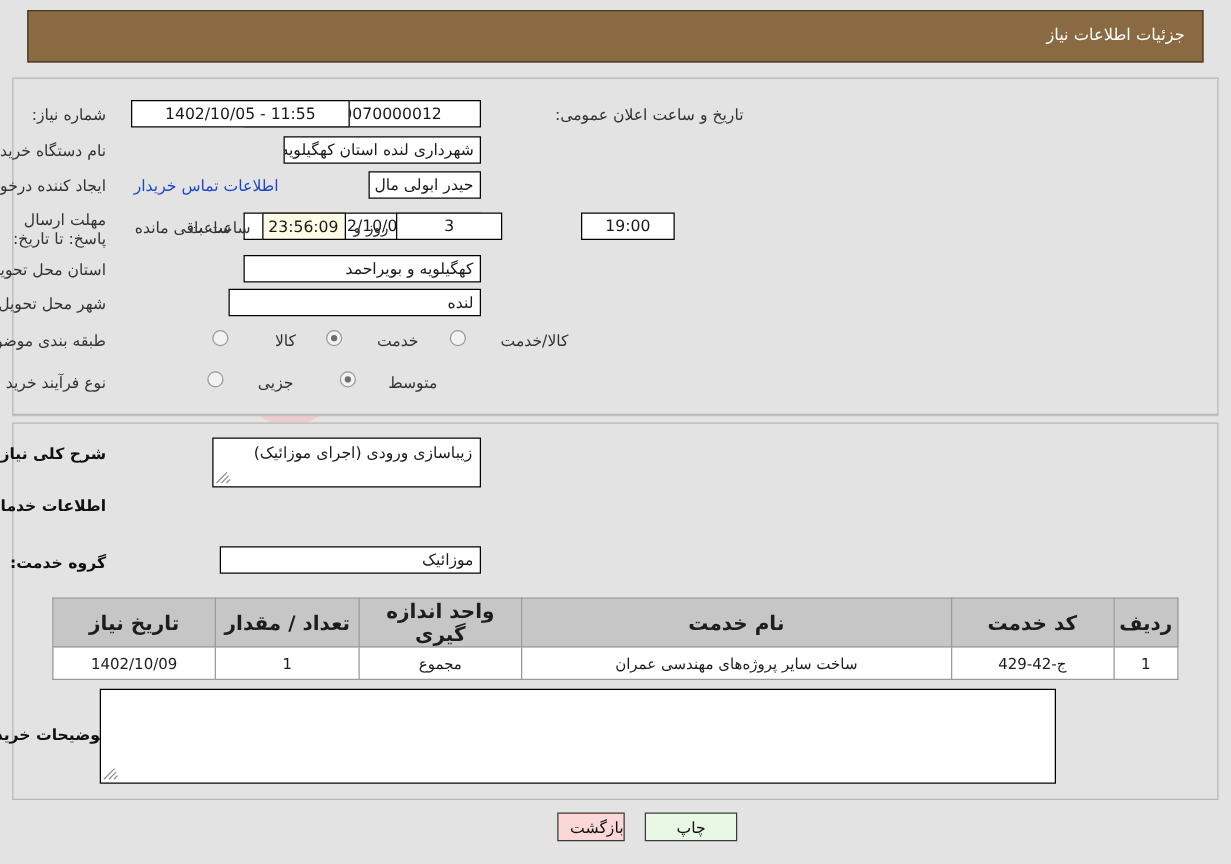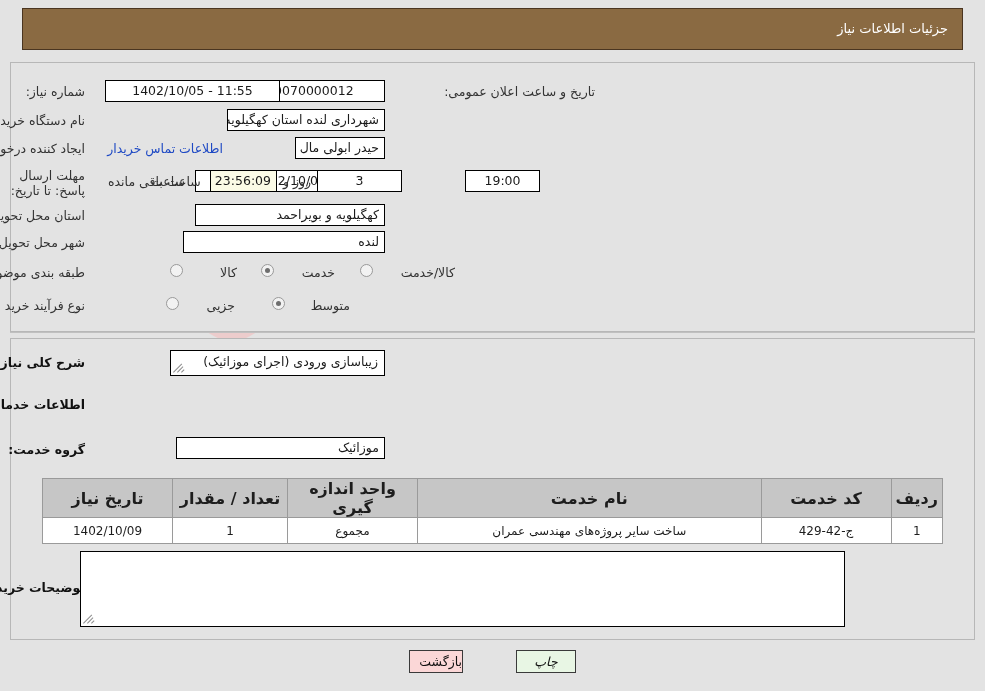--- a/index.html
+++ b/index.html
@@ -190,22 +190,22 @@
   .btn {
     position: absolute;
     height: 23px;
     border: 1px solid #3a3a3a;
     font-size: 12.5px;
     text-align: center;
     line-height: 21px;
     cursor: pointer;
     z-index: 3;
   }
-  .btn-back  { left: 409px; top: 650px; width: 54px; background: #fbd7d7; color: #111; padding-left: 12px; }
-  .btn-print { left: 516px; top: 650px; width: 60px; background: #e8f6e4; color: #111; font-style: italic; }
+  .btn-back  { left: 446px; top: 650px; width: 54px; background: #fbd7d7; color: #111; padding-left: 12px; }
+  .btn-print { left: 516px; top: 650px; width: 74px; background: #e8f6e4; color: #111; }
 
   .hline {
     position: absolute;
     background: #c0c0c0;
     height: 1px;
     z-index: 1;
   }
 </style>
 </head>
 <body>
@@ -267,21 +267,21 @@
   <div class="radio" style="right:806px; top:297px;"></div>
   <div class="freetext" style="right:750px; top:298px;">جزیی</div>
   <div class="radio on" style="right:700px; top:297px;"></div>
   <div class="freetext" style="right:635px; top:298px;">متوسط</div>
 
   <div class="hline" style="left:10px; top:332px; width:965px;"></div>
 
   <div class="panel panel-mid"></div>
 
   <div class="lbl b" style="right:900px; top:355px;">شرح کلی نیاز:</div>
-  <div class="ta" style="right:600px; top:350px; left:170px; height:26px;">
+  <div class="ta" style="right:600px; top:350px; left:170px; height:40px;">
     <span>زیباسازی ورودی (اجرای موزائیک)</span>
     <span class="grip">
       <i style="left:0px; top:10px; width:12px; transform:rotate(-45deg);"></i>
       <i style="left:4px; top:10px; width:8px; transform:rotate(-45deg);"></i>
       <i style="left:8px; top:10px; width:4px; transform:rotate(-45deg);"></i>
     </span>
   </div>
 
   <div class="lbl b" style="right:900px; top:397px;">اطلاعات خدمات مورد نیاز</div>
 

